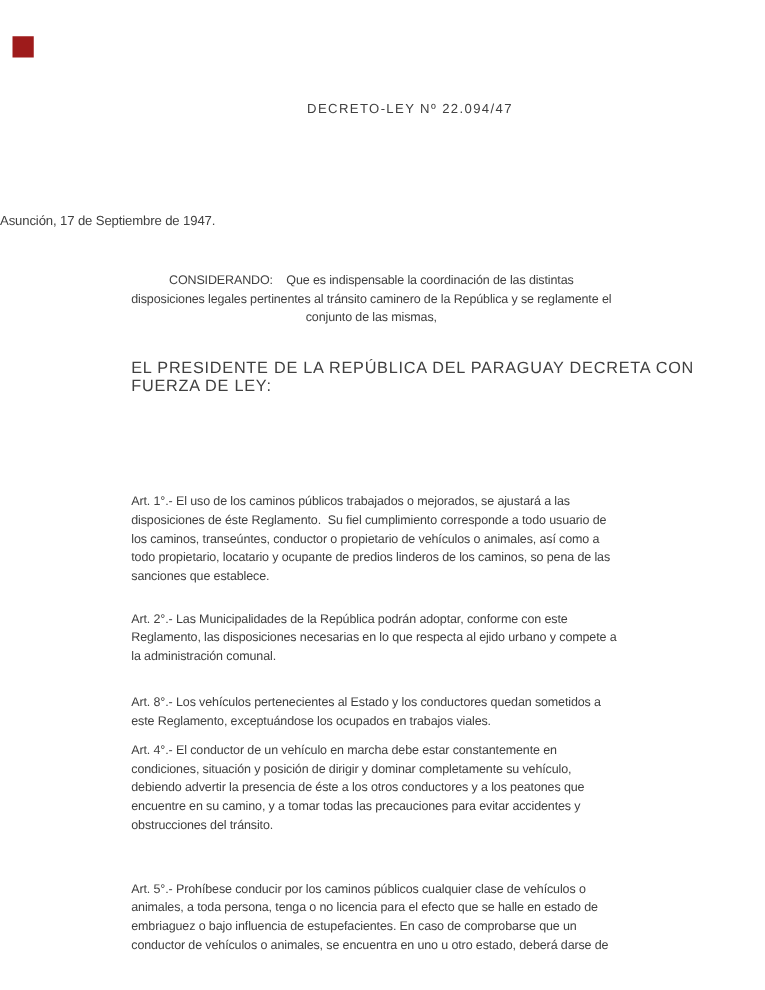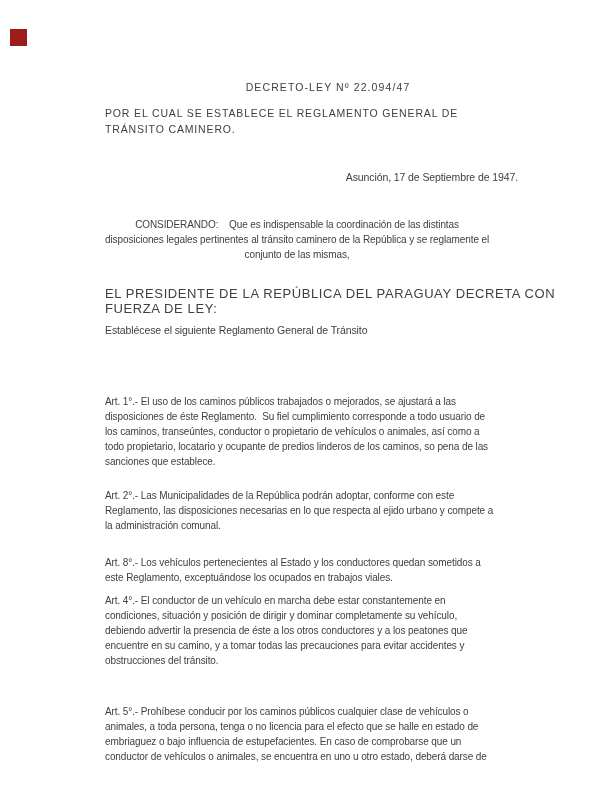--- a/index.html
+++ b/index.html
@@ -44,21 +44,21 @@
     left: 105px;
     top: 86px;
     font-size: 10.5px;
     letter-spacing: 0.85px;
     line-height: 15.5px;
   }
   .dateline {
     left: 0;
     right: 94px;
     top: 150px;
-    text-align: right;
+    text-align: left;
     font-size: 10.5px;
     letter-spacing: -0.1px;
   }
   .considering {
     left: 105px;
     top: 197px;
     text-align: center;
   }
   .decree-heading {
     left: 105px;
@@ -88,33 +88,30 @@
 </style>
 </head>
 <body>
 
 <div class="page">
 
   <div class="marker" style="background: rgb(158, 27, 27);"></div>
 
   <div class="block doc-title">DECRETO-LEY Nº 22.094/47</div>
 
-  <div class="block subject">POR EL CUAL SE ESTABLECE EL REGLAMENTO GENERAL DE
-TRÁNSITO CAMINERO.</div>
 
   <div class="block dateline">Asunción, 17 de Septiembre de 1947.</div>
 
   <div class="block considering">CONSIDERANDO:    Que es indispensable la coordinación de las distintas
 disposiciones legales pertinentes al tránsito caminero de la República y se reglamente el
 conjunto de las mismas,</div>
 
   <div class="block decree-heading">EL PRESIDENTE DE LA REPÚBLICA DEL PARAGUAY DECRETA CON
 FUERZA DE LEY:</div>
 
-  <div class="block enacting-clause">Establécese el siguiente Reglamento General de Tránsito</div>
 
 
   <div class="block article-1">Art. 1°.- El uso de los caminos públicos trabajados o mejorados, se ajustará a las
 disposiciones de éste Reglamento.  Su fiel cumplimiento corresponde a todo usuario de
 los caminos, transeúntes, conductor o propietario de vehículos o animales, así como a
 todo propietario, locatario y ocupante de predios linderos de los caminos, so pena de las
 sanciones que establece.</div>
 
   <div class="block article-2">Art. 2°.- Las Municipalidades de la República podrán adoptar, conforme con este
 Reglamento, las disposiciones necesarias en lo que respecta al ejido urbano y compete a

